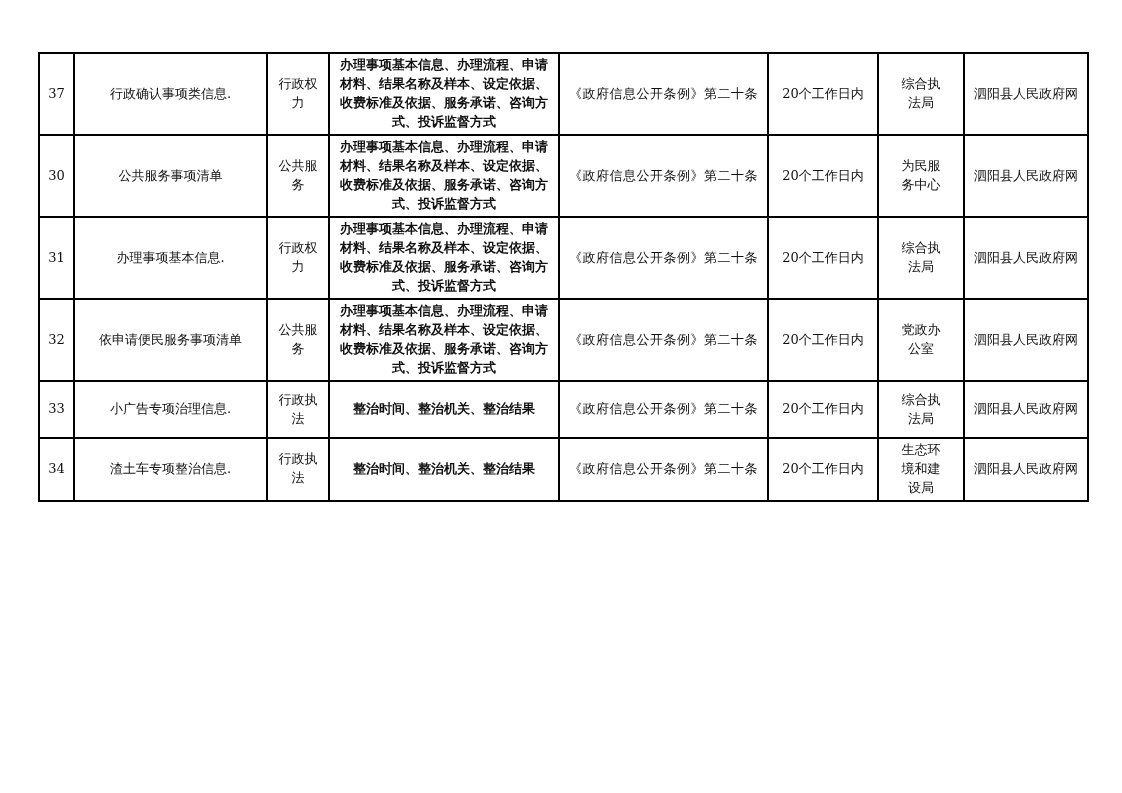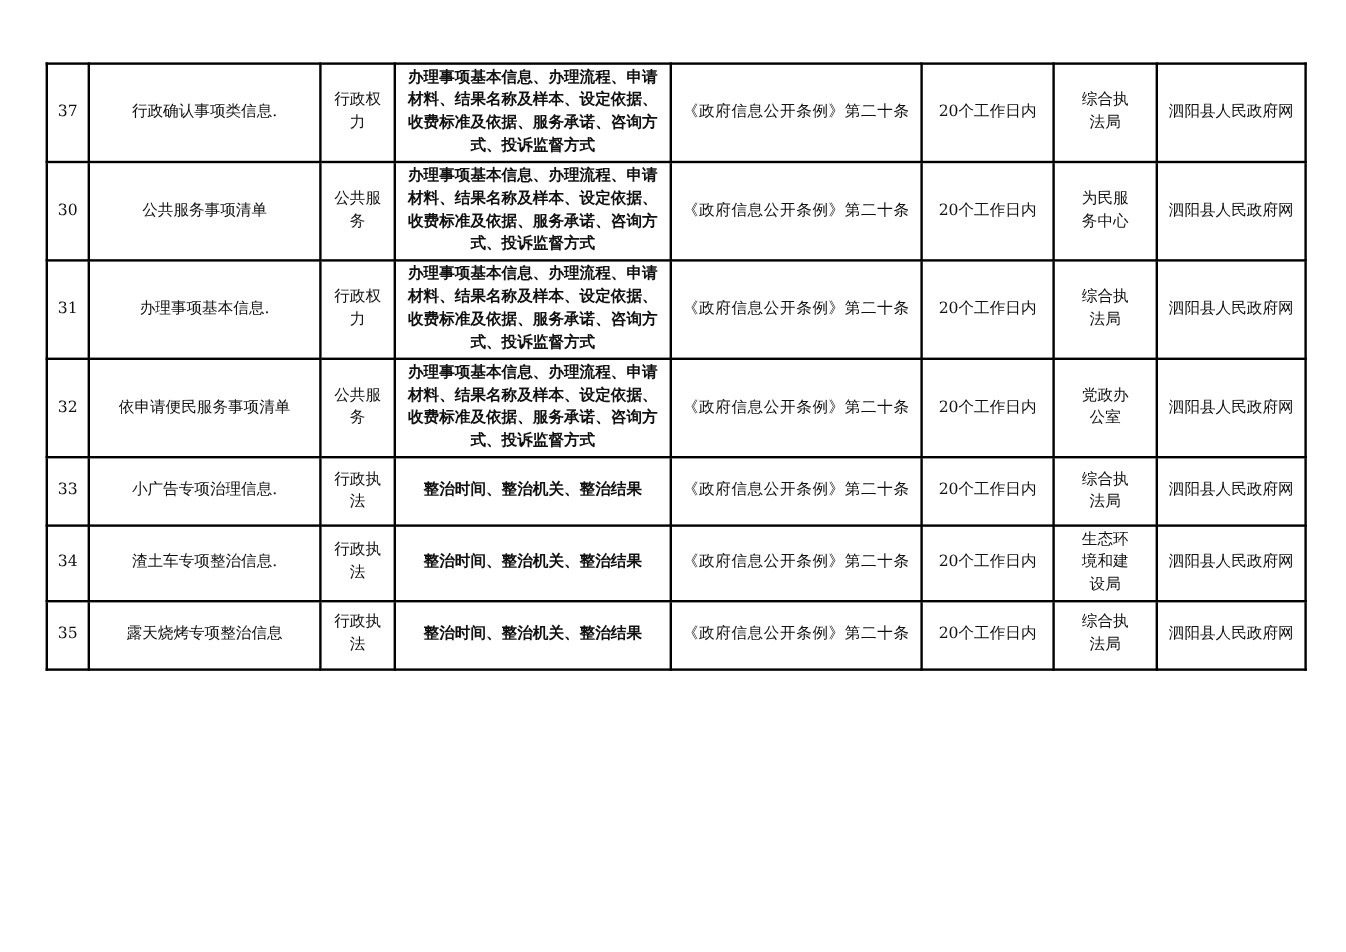--- a/index.html
+++ b/index.html
@@ -120,27 +120,17 @@
     <td class="c-index">34</td>
     <td class="c-name">渣土车专项整治信息.</td>
     <td class="c-category">行政执法</td>
     <td class="c-content">整治时间、整治机关、整治结果</td>
     <td class="c-basis">《政府信息公开条例》第二十条</td>
     <td class="c-time">20个工作日内</td>
     <td class="c-dept">生态环境和建设局</td>
     <td class="c-channel">泗阳县人民政府网</td>
   </tr>
 
-  <tr class="info-row">
-    <td class="c-index">35</td>
-    <td class="c-name">露天烧烤专项整治信息</td>
-    <td class="c-category">行政执法</td>
-    <td class="c-content">整治时间、整治机关、整治结果</td>
-    <td class="c-basis">《政府信息公开条例》第二十条</td>
-    <td class="c-time">20个工作日内</td>
-    <td class="c-dept">综合执法局</td>
-    <td class="c-channel">泗阳县人民政府网</td>
-  </tr>
 
 
 </tbody>
   </table>
 </div>
 
 </body></html>

